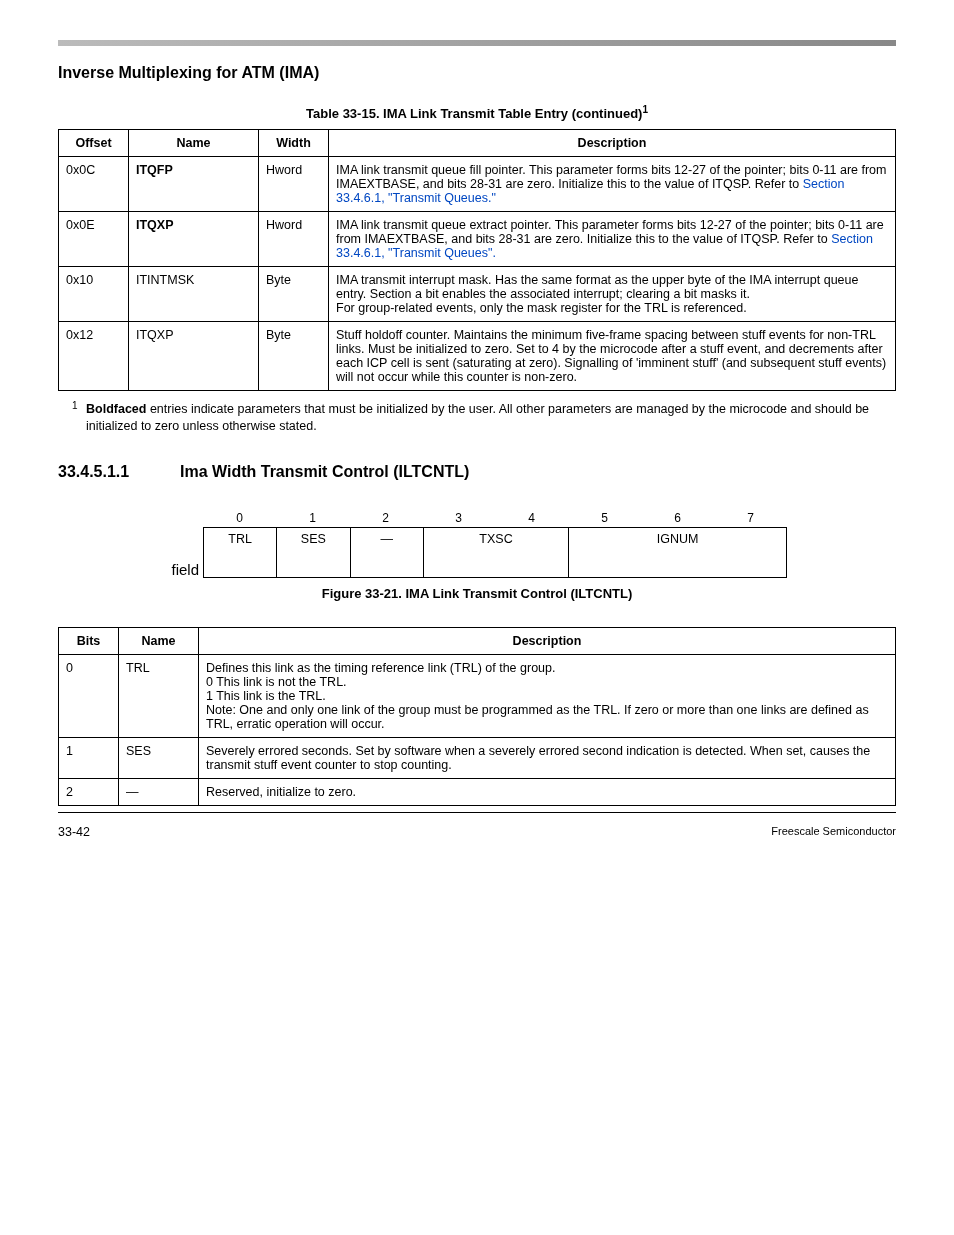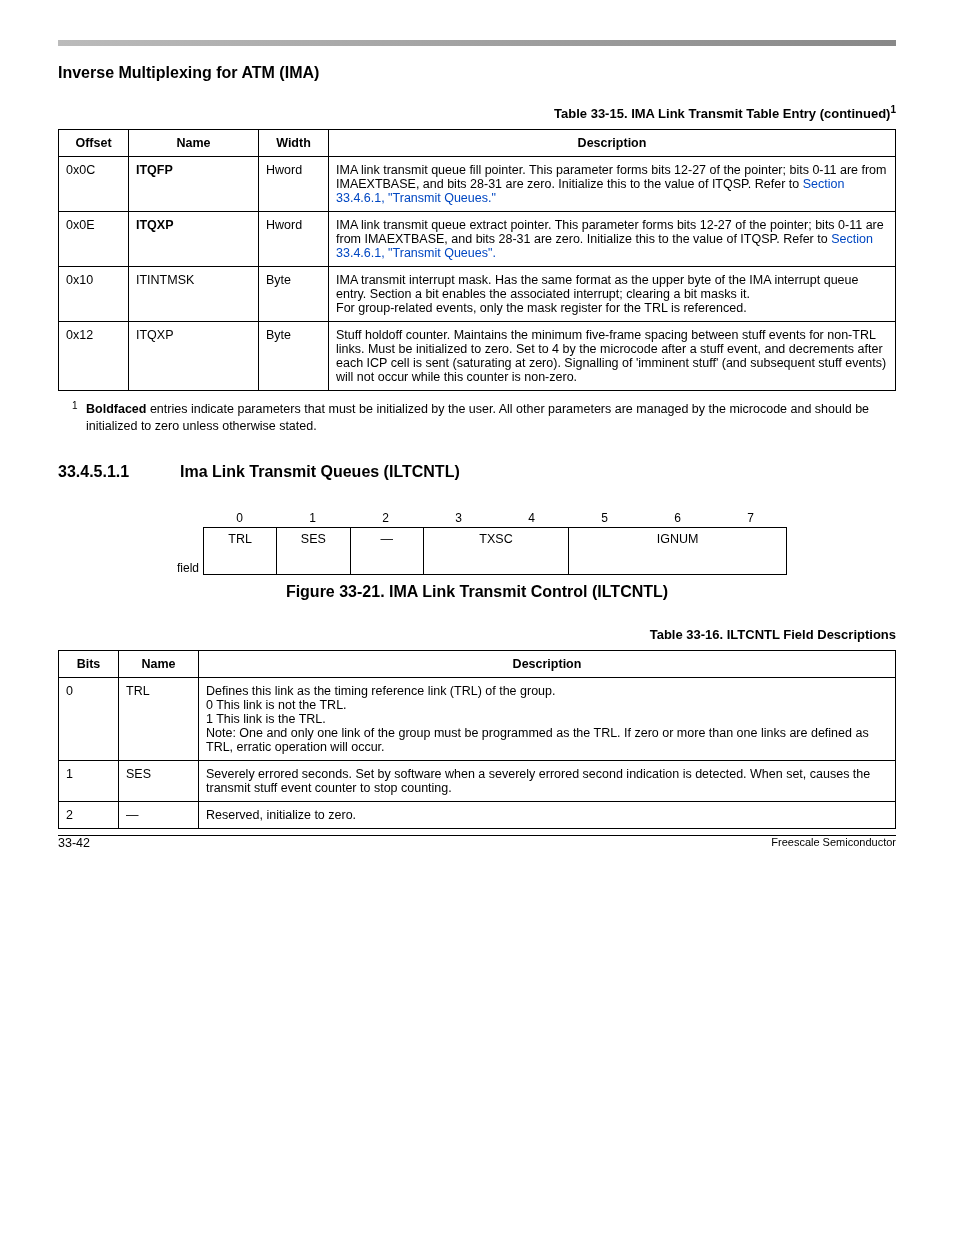--- a/index.html
+++ b/index.html
@@ -19,21 +19,21 @@
     height: 6px;
     background: linear-gradient(to right, #bbb 0%, #888 100%);
     margin-bottom: 18px;
   }
   .section-label {
     font-size: 16px;
     font-weight: bold;
     margin-bottom: 22px;
   }
   .table-title {
-    text-align: right;
+    text-align: center;
     font-weight: bold;
     font-size: 13px;
     margin-bottom: 8px;
   }
   .table-title sup { font-size: 10px; }
   table.data {
     border-collapse: collapse;
     width: 100%;
     font-size: 12.5px;
   }
@@ -70,34 +70,34 @@
     font-weight: bold;
     margin: 28px 0 30px 0;
   }
   h2.section-h .secnum { display:inline-block; width: 122px; }
 
   
   .bitfig { margin: 0 auto; width: 620px; }
   .bitnums { display: flex; }
   .bitnums .cell { flex:1; text-align:center; font-size:12px; padding-bottom:2px;}
   .bitrow { display:flex; align-items:stretch; }
-  .bitrow .field-label { width:36px; text-align:left; padding-right:4px; font-size:12px; display:flex; align-items:center; justify-content:flex-end;margin-top:34px;}
+  .bitrow .field-label { width:36px; text-align:left; padding-right:4px; font-size:15px; display:flex; align-items:center; justify-content:flex-end;margin-top:34px;}
   .bitrow .fields { flex:1; display:flex; border:1px solid #000; }
   .bitrow .f { border-right:1px solid #000; text-align:center; font-size:12.5px; padding:4px 0; }
   .bitrow .f:last-child { border-right:none; }
-  .fig-caption { text-align:center; font-weight:bold; font-size:16px; margin:8px 0 26px 0;}
+  .fig-caption { text-align:center; font-weight:bold; font-size:13px; margin:8px 0 26px 0;}
 
   
   .col-bits { width:60px;}
   .col-name2 { width:80px;}
 
   .desc-line { display:block; }
 
   .footer-title { text-align:center; font-weight:bold; font-size:12.5px; margin-top:60px;}
-  .footer-row { display:flex; justify-content:space-between; font-size:12.5px; margin-top:6px; border-top:1px solid #000; padding-top:0;gap:36px;}
+  .footer-row { display:flex; justify-content:space-between; font-size:12.5px; margin-top:6px; border-top:1px solid #000; padding-top:12px;gap:36px;}
   .footer-row .right { font-size:11px; }
 </style>
 </head>
 <body>
 
 <div class="page">
 
   <div class="top-rule"></div>
 
   <div class="section-label">Inverse Multiplexing for ATM (IMA)</div>
@@ -143,21 +143,21 @@
         </tr>
       </tbody>
   </table>
 
   <div class="footnote-block">
     <span class="sup">1</span>
     <span class="bold">Boldfaced</span><span> entries indicate parameters that must be initialized by the user. All other parameters are managed by the microcode and should be initialized to zero unless otherwise stated.</span>
   </div>
 
   <h2 class="section-h">
-    <span class="secnum">33.4.5.1.1</span><span>Ima Link Transmit Queues (ILTCNTL)</span>
+    <span class="secnum">33.4.5.1.1</span><span>Ima Width Transmit Control (ILTCNTL)</span>
   </h2>
 
   <div class="bitfig">
     <div class="bitnums" id="bitnums" style="margin-left:36px;">
         <div class="cell">0</div>
         <div class="cell">1</div>
         <div class="cell">2</div>
         <div class="cell">3</div>
         <div class="cell">4</div>
         <div class="cell">5</div>
@@ -170,21 +170,20 @@
           <div class="f" style="flex: 1 1 0%;">TRL</div>
           <div class="f" style="flex: 1 1 0%;">SES</div>
           <div class="f" style="flex: 1 1 0%;">—</div>
           <div class="f" style="flex: 2 1 0%;">TXSC</div>
           <div class="f" style="flex: 3 1 0%;">IGNUM</div>
         </div>
     </div>
   </div>
   <div class="fig-caption">Figure 33-21. IMA Link Transmit Control (ILTCNTL)</div>
 
-  <div class="table-title">Table 33-16. ILTCNTL Field Descriptions</div>
 
   <table class="data">
     <thead>
       <tr>
         <th class="col-bits">Bits</th>
         <th class="col-name2">Name</th>
         <th>Description</th>
       </tr>
     </thead>
     <tbody id="t16-body">

